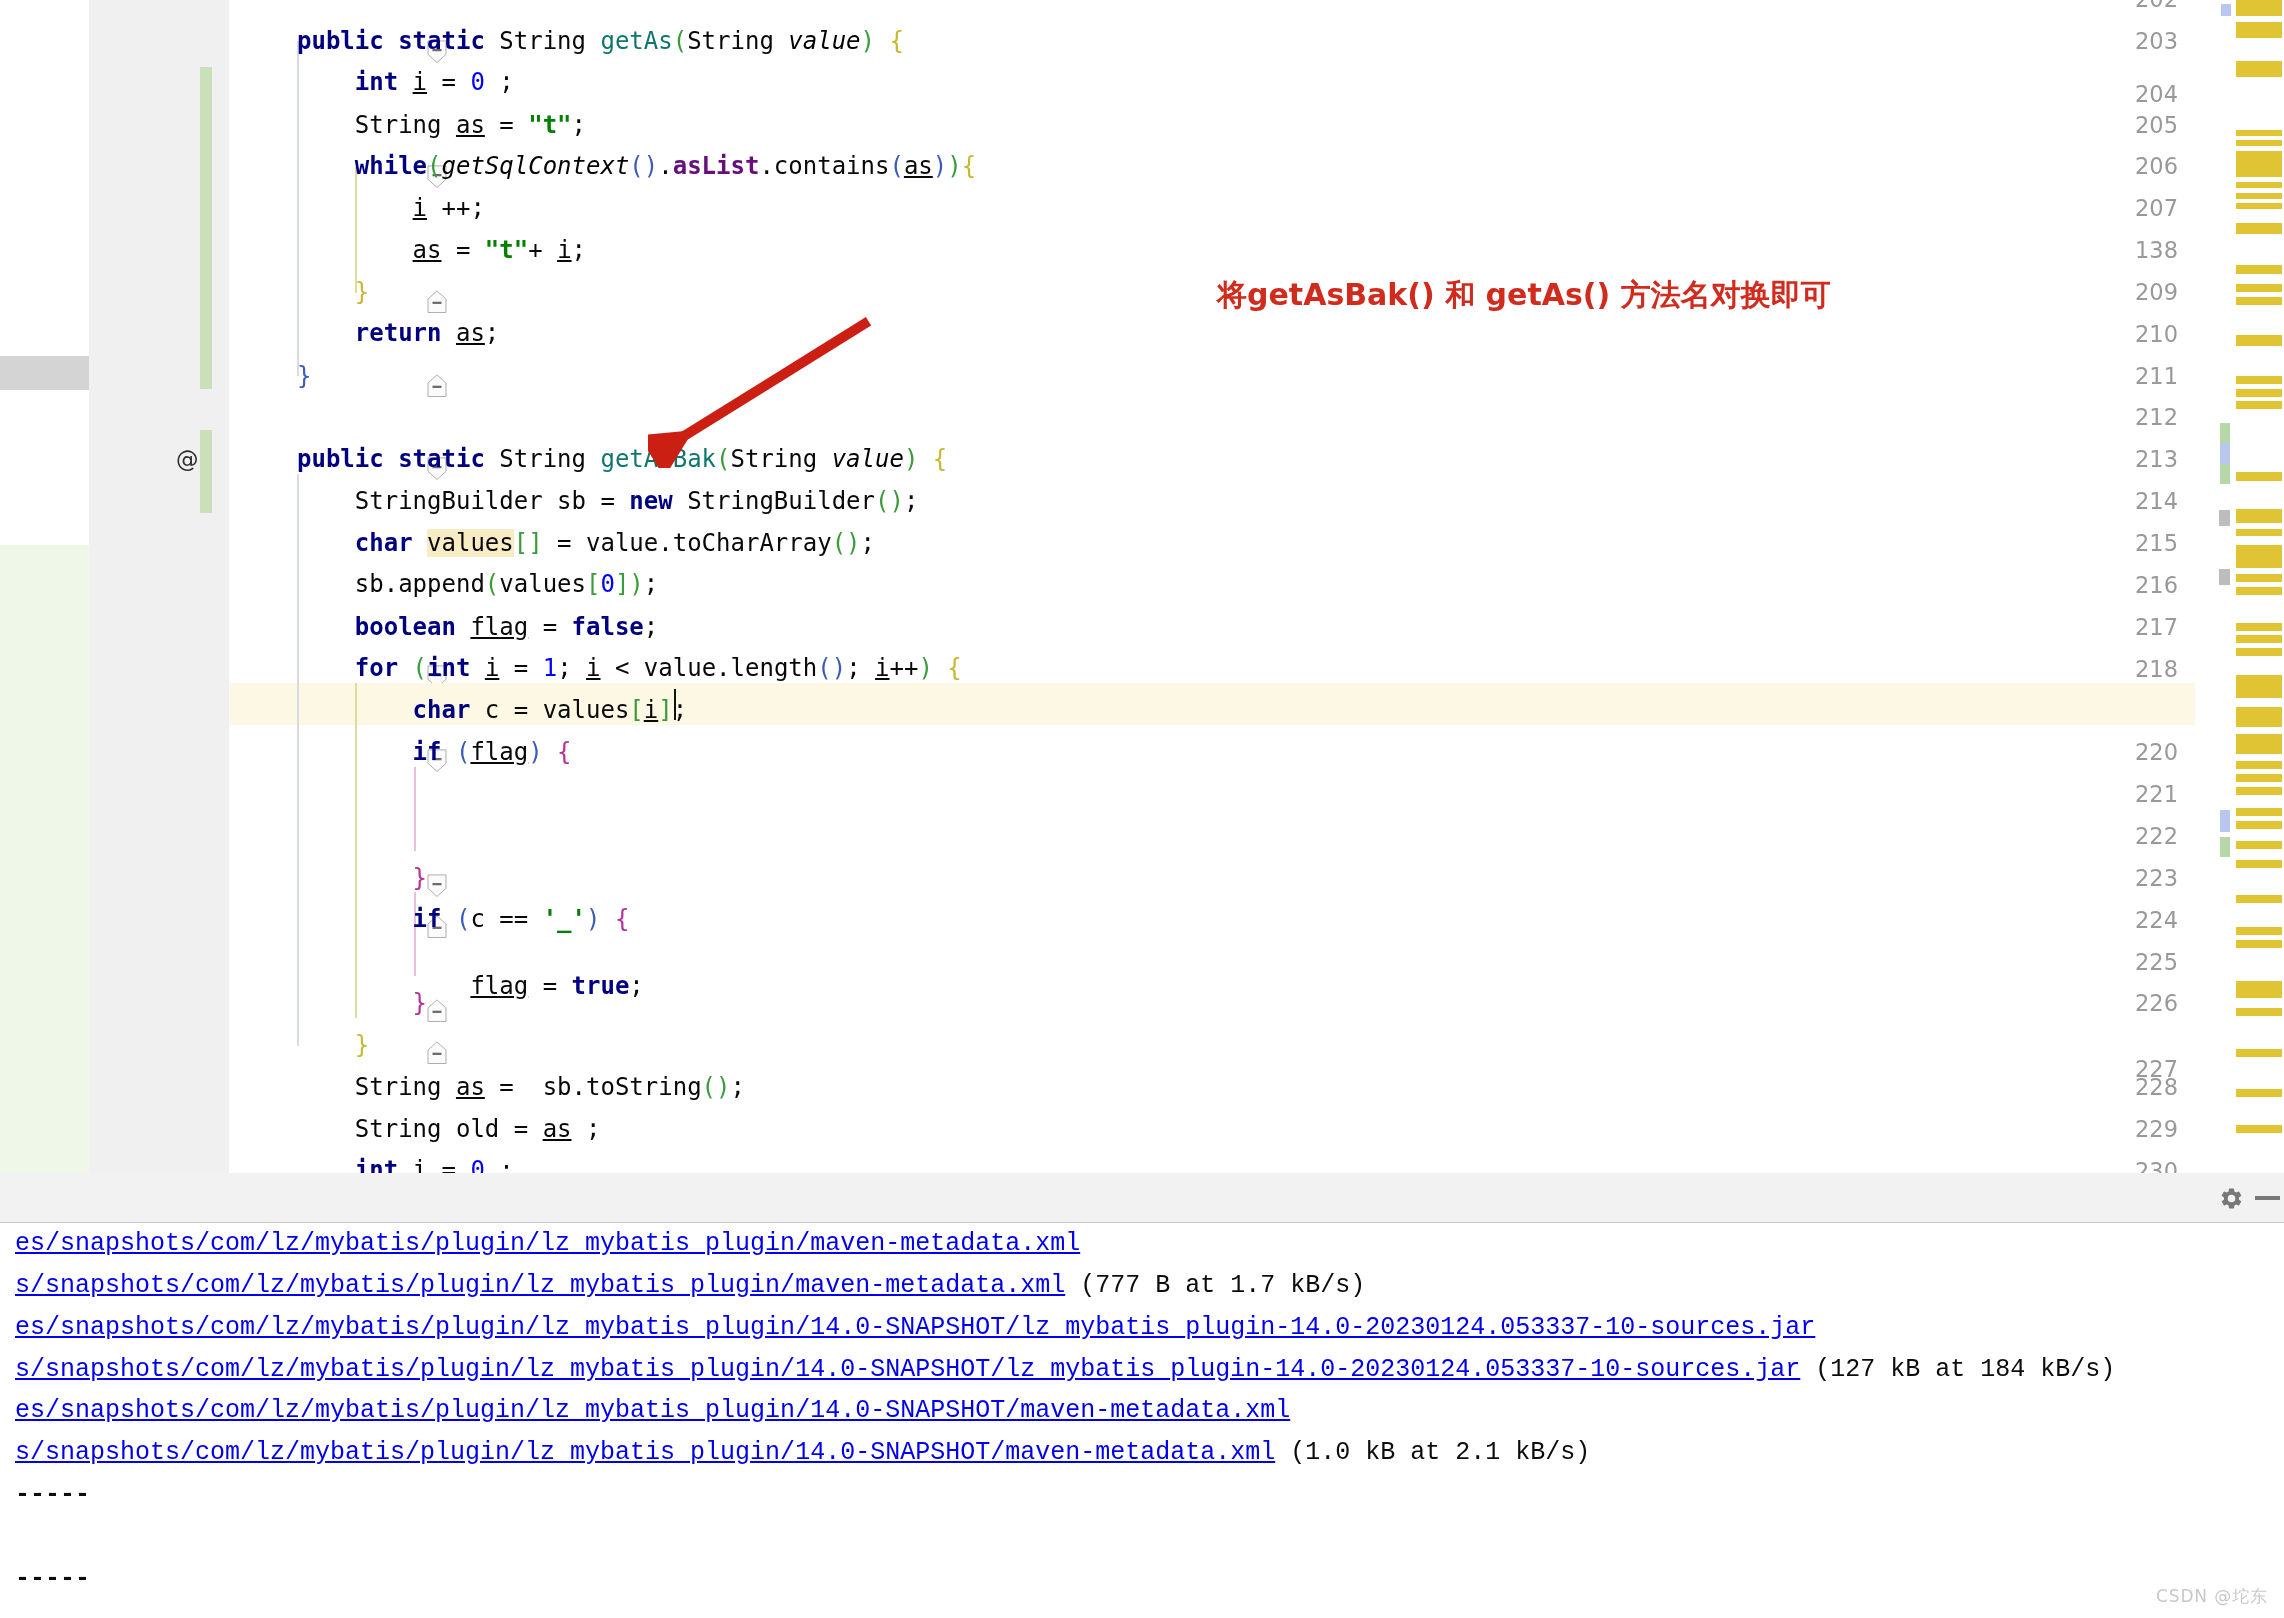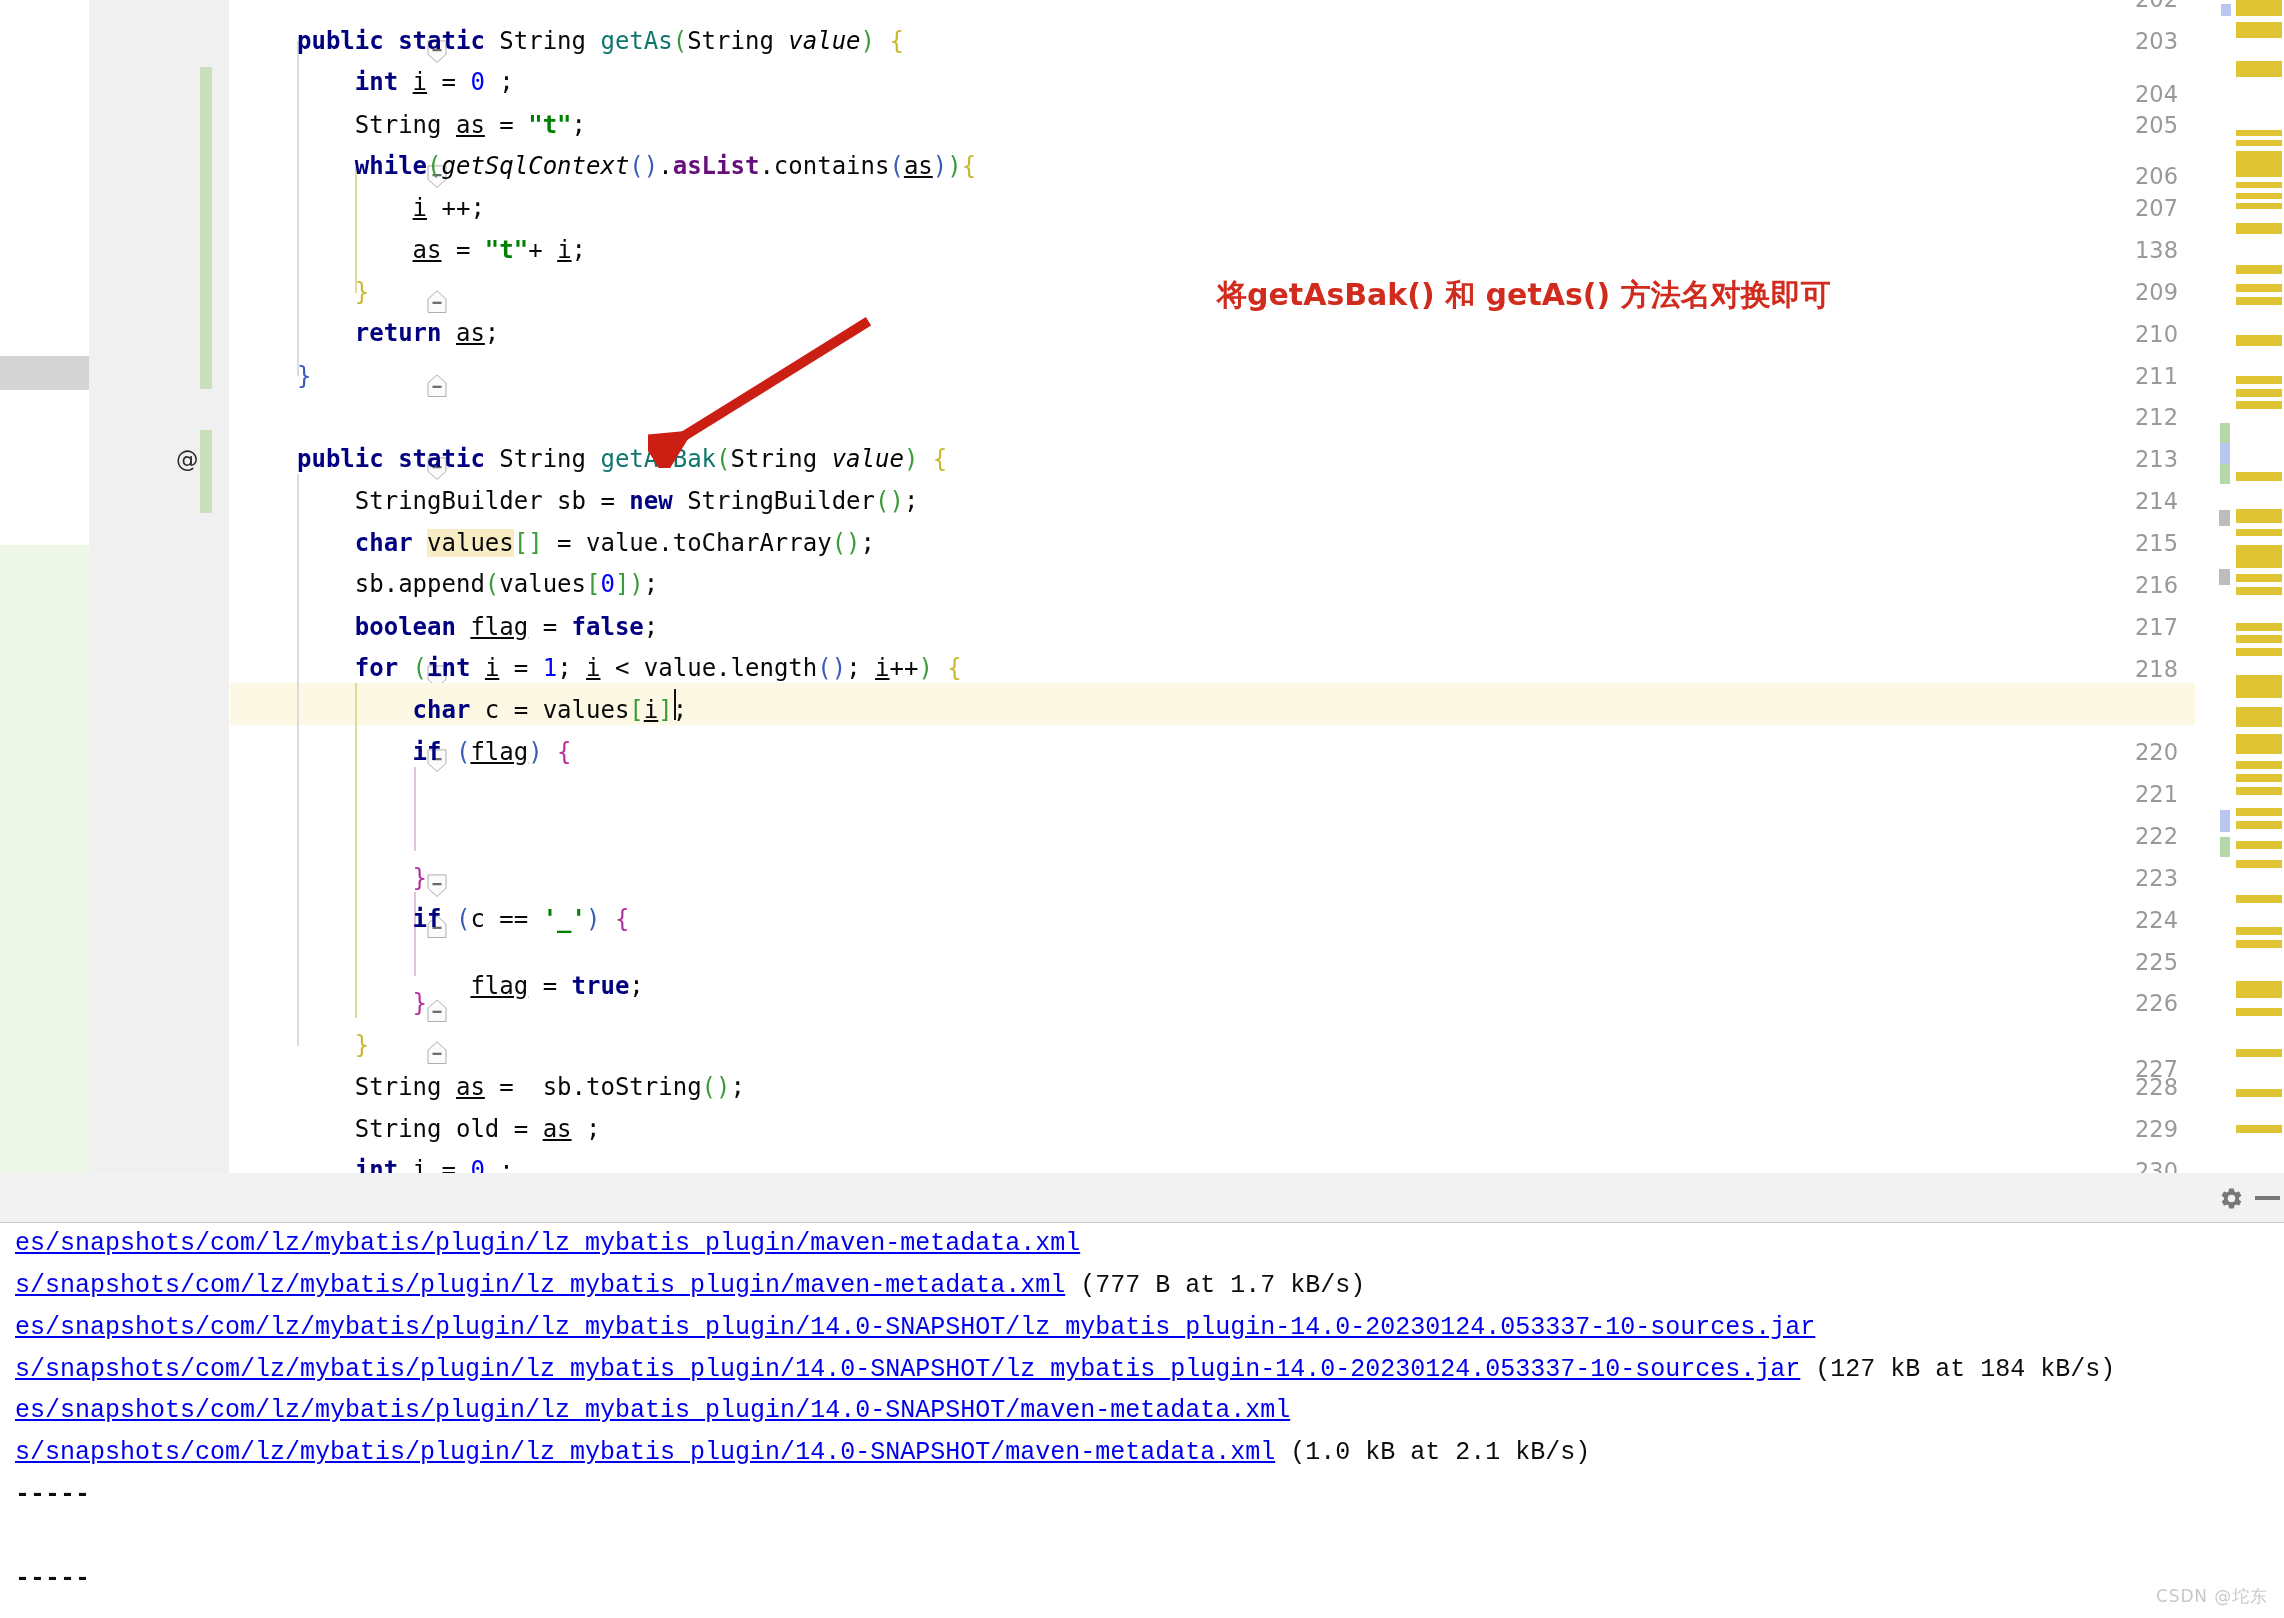--- a/index.html
+++ b/index.html
@@ -147,21 +147,21 @@
   <div class="gutter"></div>
 
   <div class="meth-bar" style="top:67px;height:322px;"></div>
   <div class="meth-bar" style="top:430px;height:83px;"></div>
 
   <div id="linenumbers">
       <div class="ln" style="top: -22px;">202</div>
       <div class="ln" style="top: 20px;">203</div>
       <div class="ln" style="top: 62px; margin-top: 11px;">204</div>
       <div class="ln" style="top: 104px;">205</div>
-      <div class="ln" style="top: 145px; margin-top: 10px;">206</div>
+      <div class="ln" style="top: 145px;">206</div>
       <div class="ln" style="top: 187px;">207</div>
       <div class="ln" style="top: 229px;">138</div>
       <div class="ln" style="top: 271px;">209</div>
       <div class="ln" style="top: 313px;">210</div>
       <div class="ln" style="top: 355px;">211</div>
       <div class="ln" style="top: 396px;">212</div>
       <div class="ln" style="top: 438px;">213</div>
       <div class="at-mark" style="top: 438px;">@</div>
       <div class="ln" style="top: 480px;">214</div>
       <div class="ln" style="top: 522px;">215</div>

